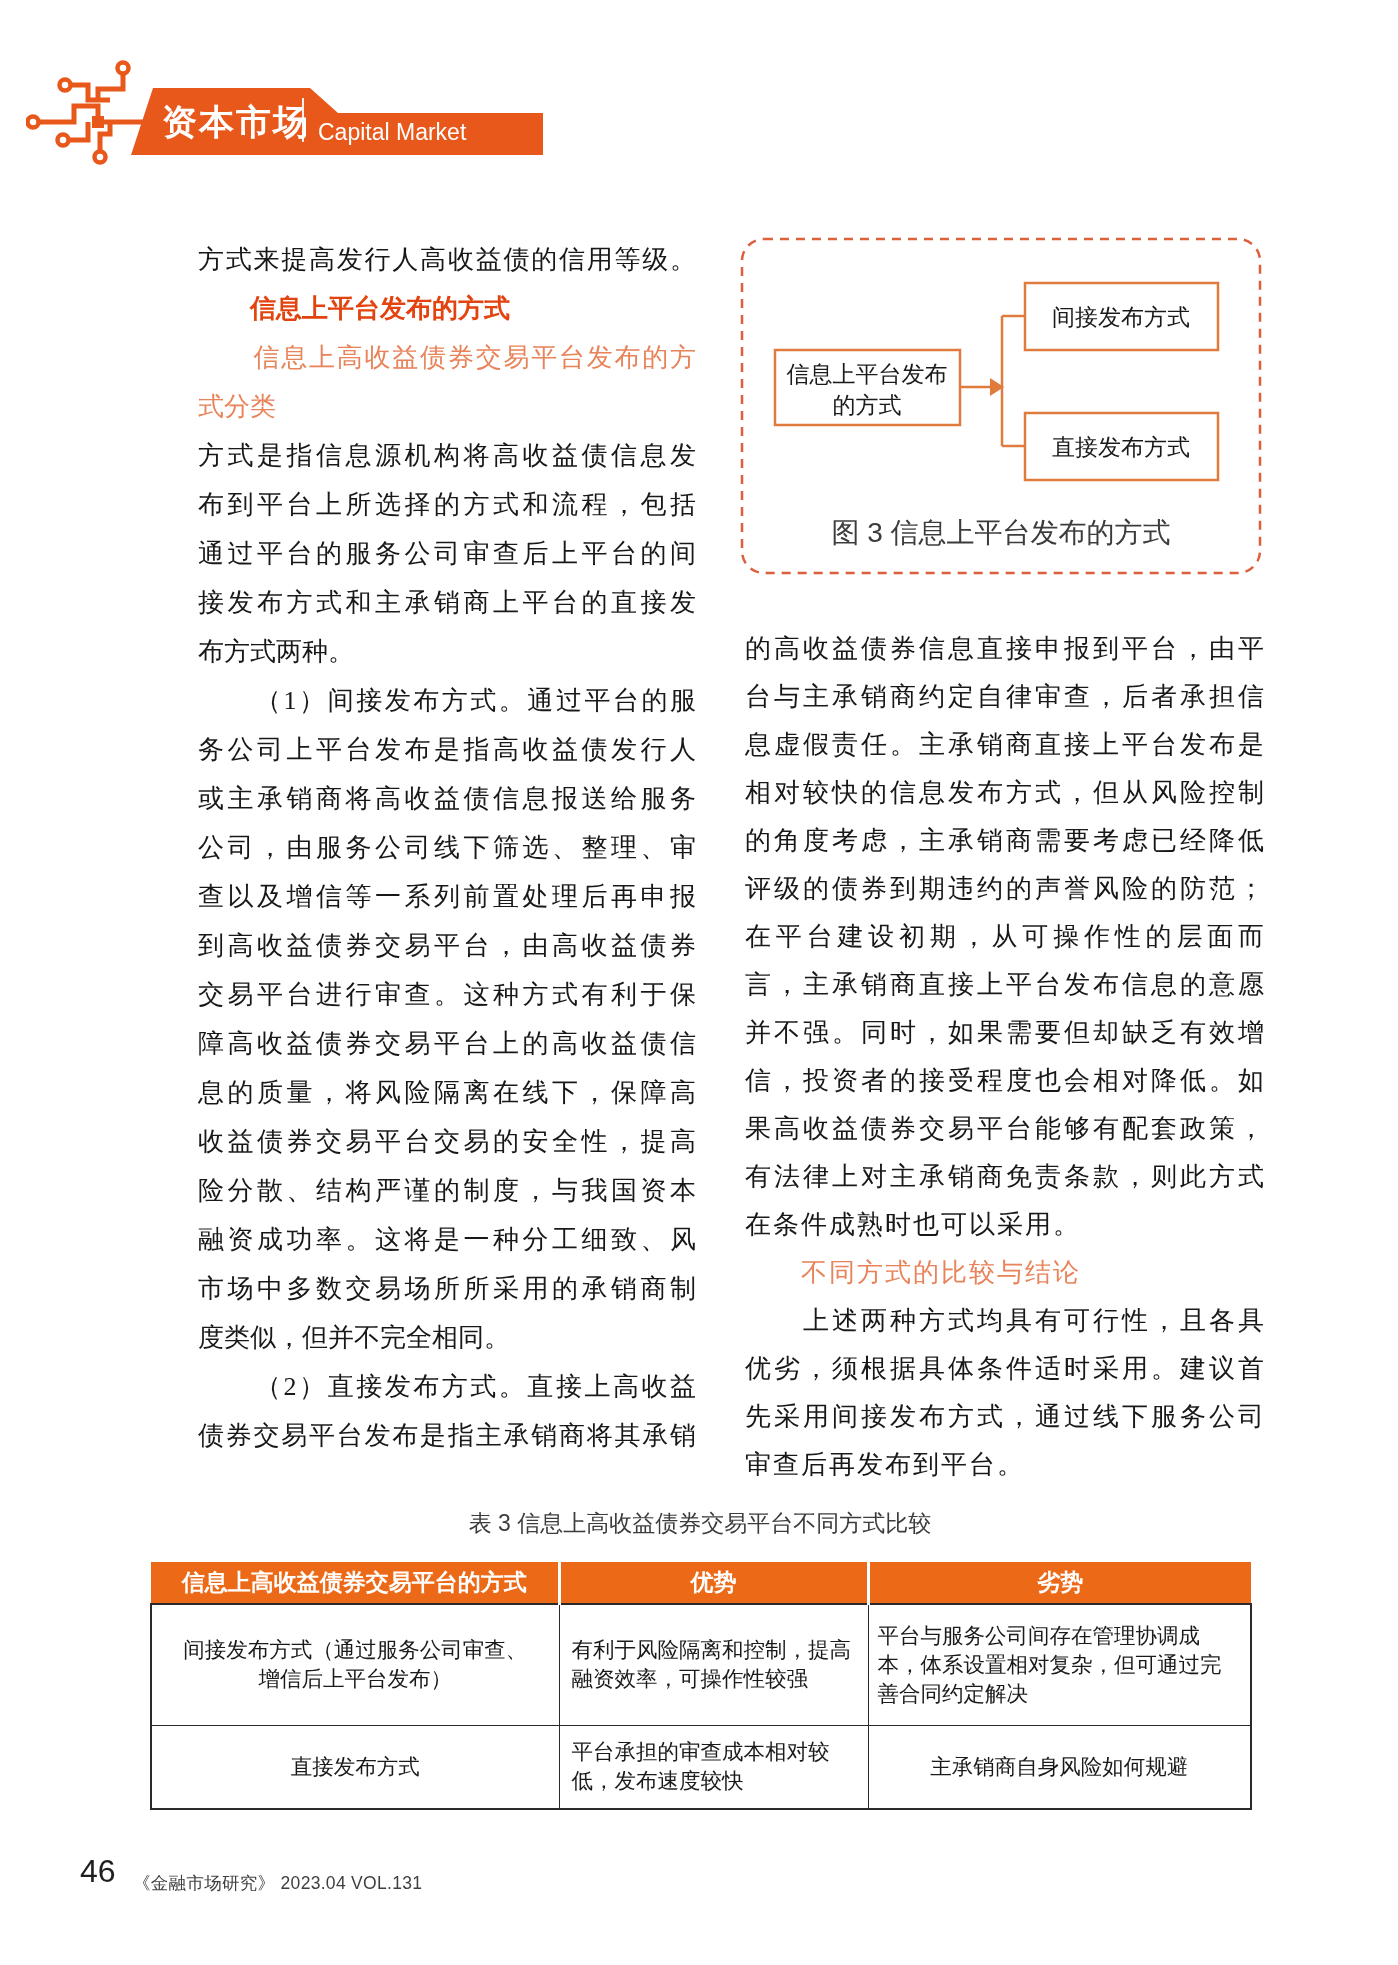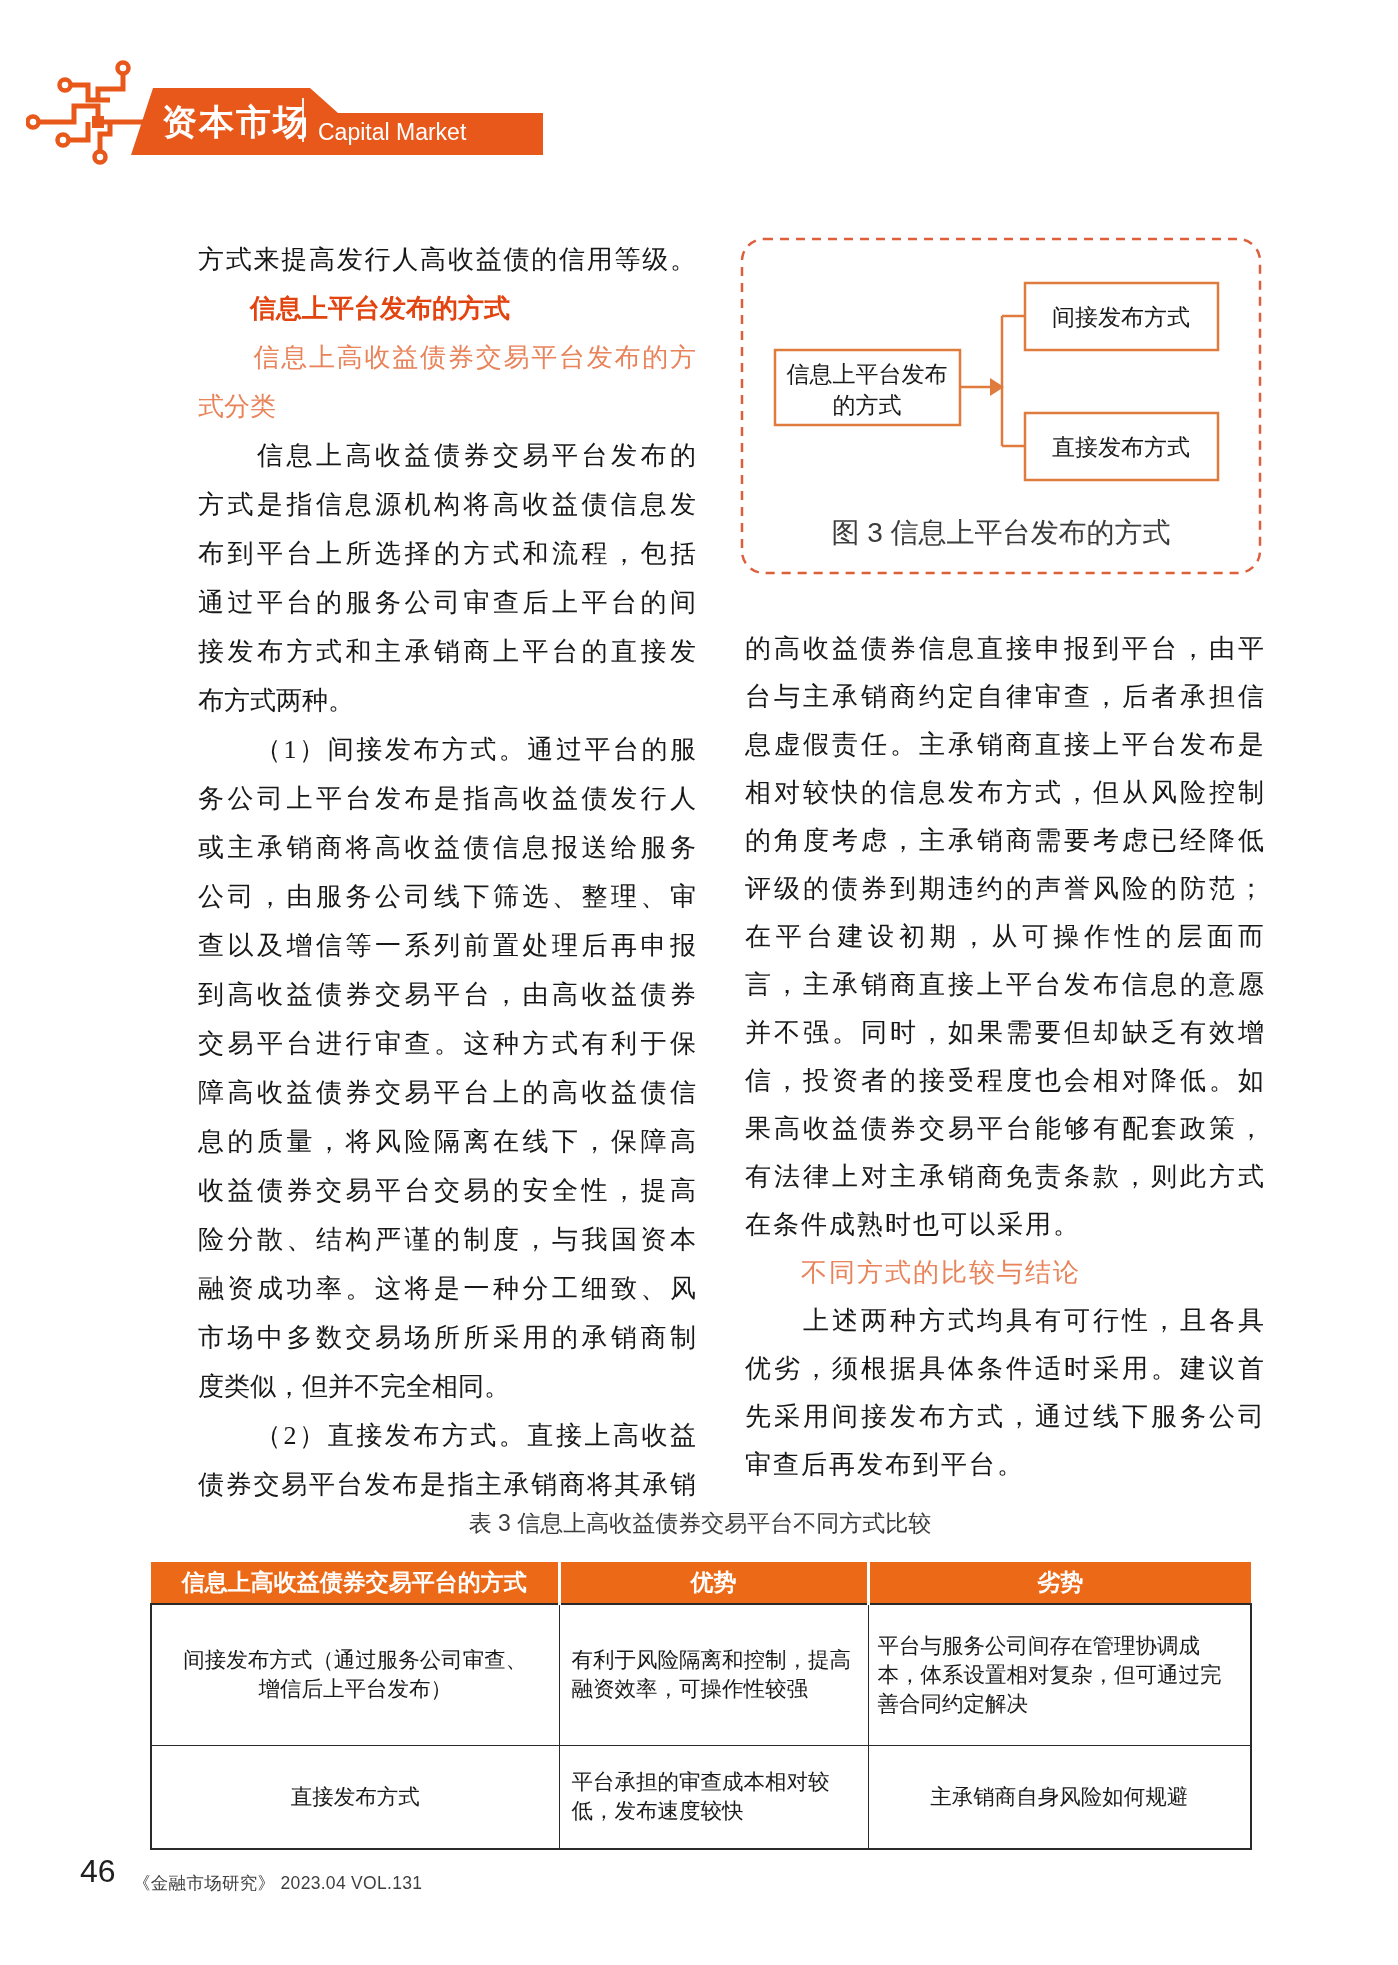--- a/index.html
+++ b/index.html
@@ -34,21 +34,21 @@
 
   
   .tbl-caption{position:absolute;left:150px;top:1508px;width:1100px;text-align:center;
                font-family:"Liberation Sans","DejaVu Sans",sans-serif;font-size:23px;color:#3C3C3C;}
   .cmp-table{position:absolute;left:150px;top:1562px;width:1100px;border-collapse:collapse;table-layout:fixed;
              font-family:"Liberation Sans","DejaVu Sans",sans-serif;}
   .cmp-table th{background:#EC6A17;color:#ffffff;font-weight:bold;font-size:23px;height:41px;
                 text-align:center;vertical-align:middle;padding:0;}
   .cmp-table th + th{border-left:3px solid #ffffff;}
   .cmp-table td{border:1.6px solid #2A2A2A;font-size:21.5px;line-height:29px;color:#1A1A1A;
-                vertical-align:middle;padding:22px 12px;}
+                vertical-align:middle;padding:12px 12px;}
   .cmp-table tbody tr:first-child td{height:96px;}
   .cmp-table tbody tr:last-child td{height:57px;}
   .cmp-table td.c1{text-align:center;padding:10px 28px;}
   .cmp-table td.c2{text-align:left;}
   .cmp-table td.c3{text-align:left;padding:10px 9px;}
   .cmp-table td.c3.center{text-align:center;}
   .cmp-table tbody td:first-child{border-left-width:2.2px;}
   .cmp-table tbody td:last-child{border-right-width:2.2px;}
   .cmp-table tbody tr:last-child td{border-bottom-width:2.2px;}
   .cmp-table tbody tr:first-child td{border-top-width:2px;}
@@ -89,21 +89,20 @@
     <span class="banner-zh">资本市场</span>
     <span class="banner-div"></span>
     <span class="banner-en">Capital Market</span>
   </div>
 
   <div class="col col-left">
     <div class="ln fill">方式来提高发行人高收益债的信用等级。</div>
     <div class="ln h-bold">　　信息上平台发布的方式</div>
     <div class="ln h-light fill">　　信息上高收益债券交易平台发布的方</div>
     <div class="ln h-light">式分类</div>
-    <div class="ln fill">　　信息上高收益债券交易平台发布的</div>
     <div class="ln fill">方式是指信息源机构将高收益债信息发</div>
     <div class="ln fill">布到平台上所选择的方式和流程，包括</div>
     <div class="ln fill">通过平台的服务公司审查后上平台的间</div>
     <div class="ln fill">接发布方式和主承销商上平台的直接发</div>
     <div class="ln">布方式两种。</div>
     <div class="ln fill">　　（1）间接发布方式。通过平台的服</div>
     <div class="ln fill">务公司上平台发布是指高收益债发行人</div>
     <div class="ln fill">或主承销商将高收益债信息报送给服务</div>
     <div class="ln fill">公司，由服务公司线下筛选、整理、审</div>
     <div class="ln fill">查以及增信等一系列前置处理后再申报</div>

